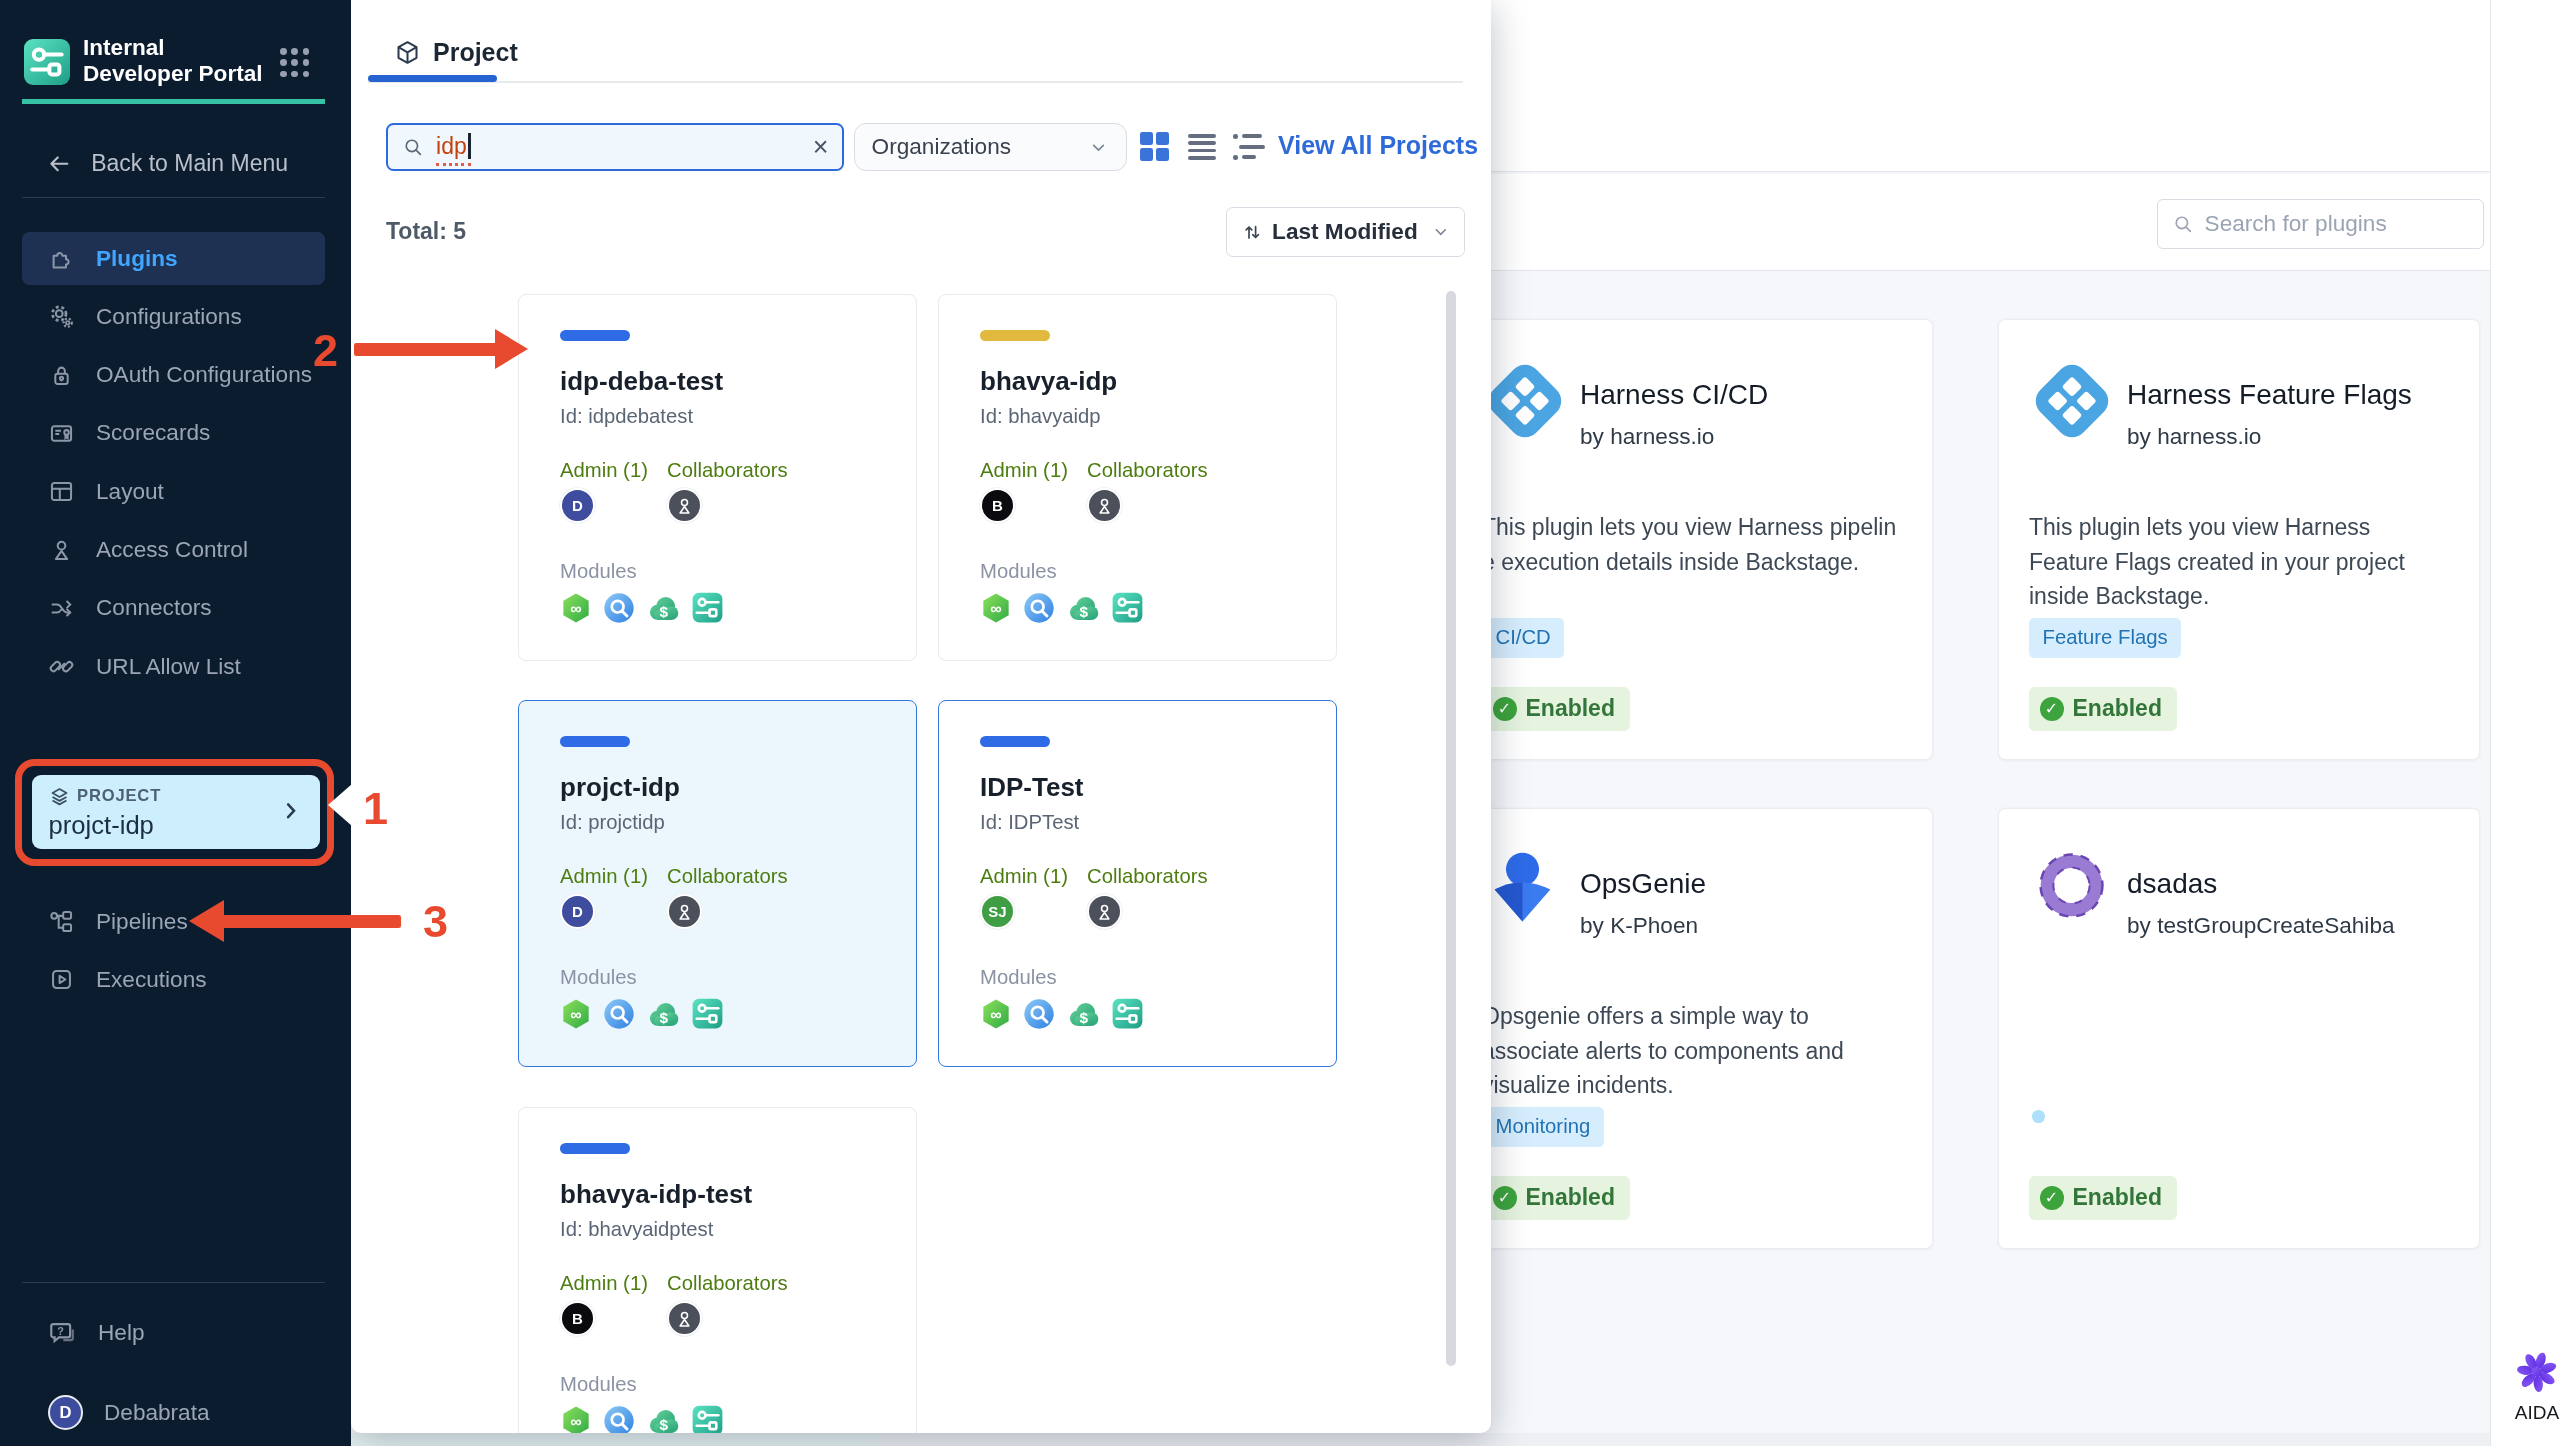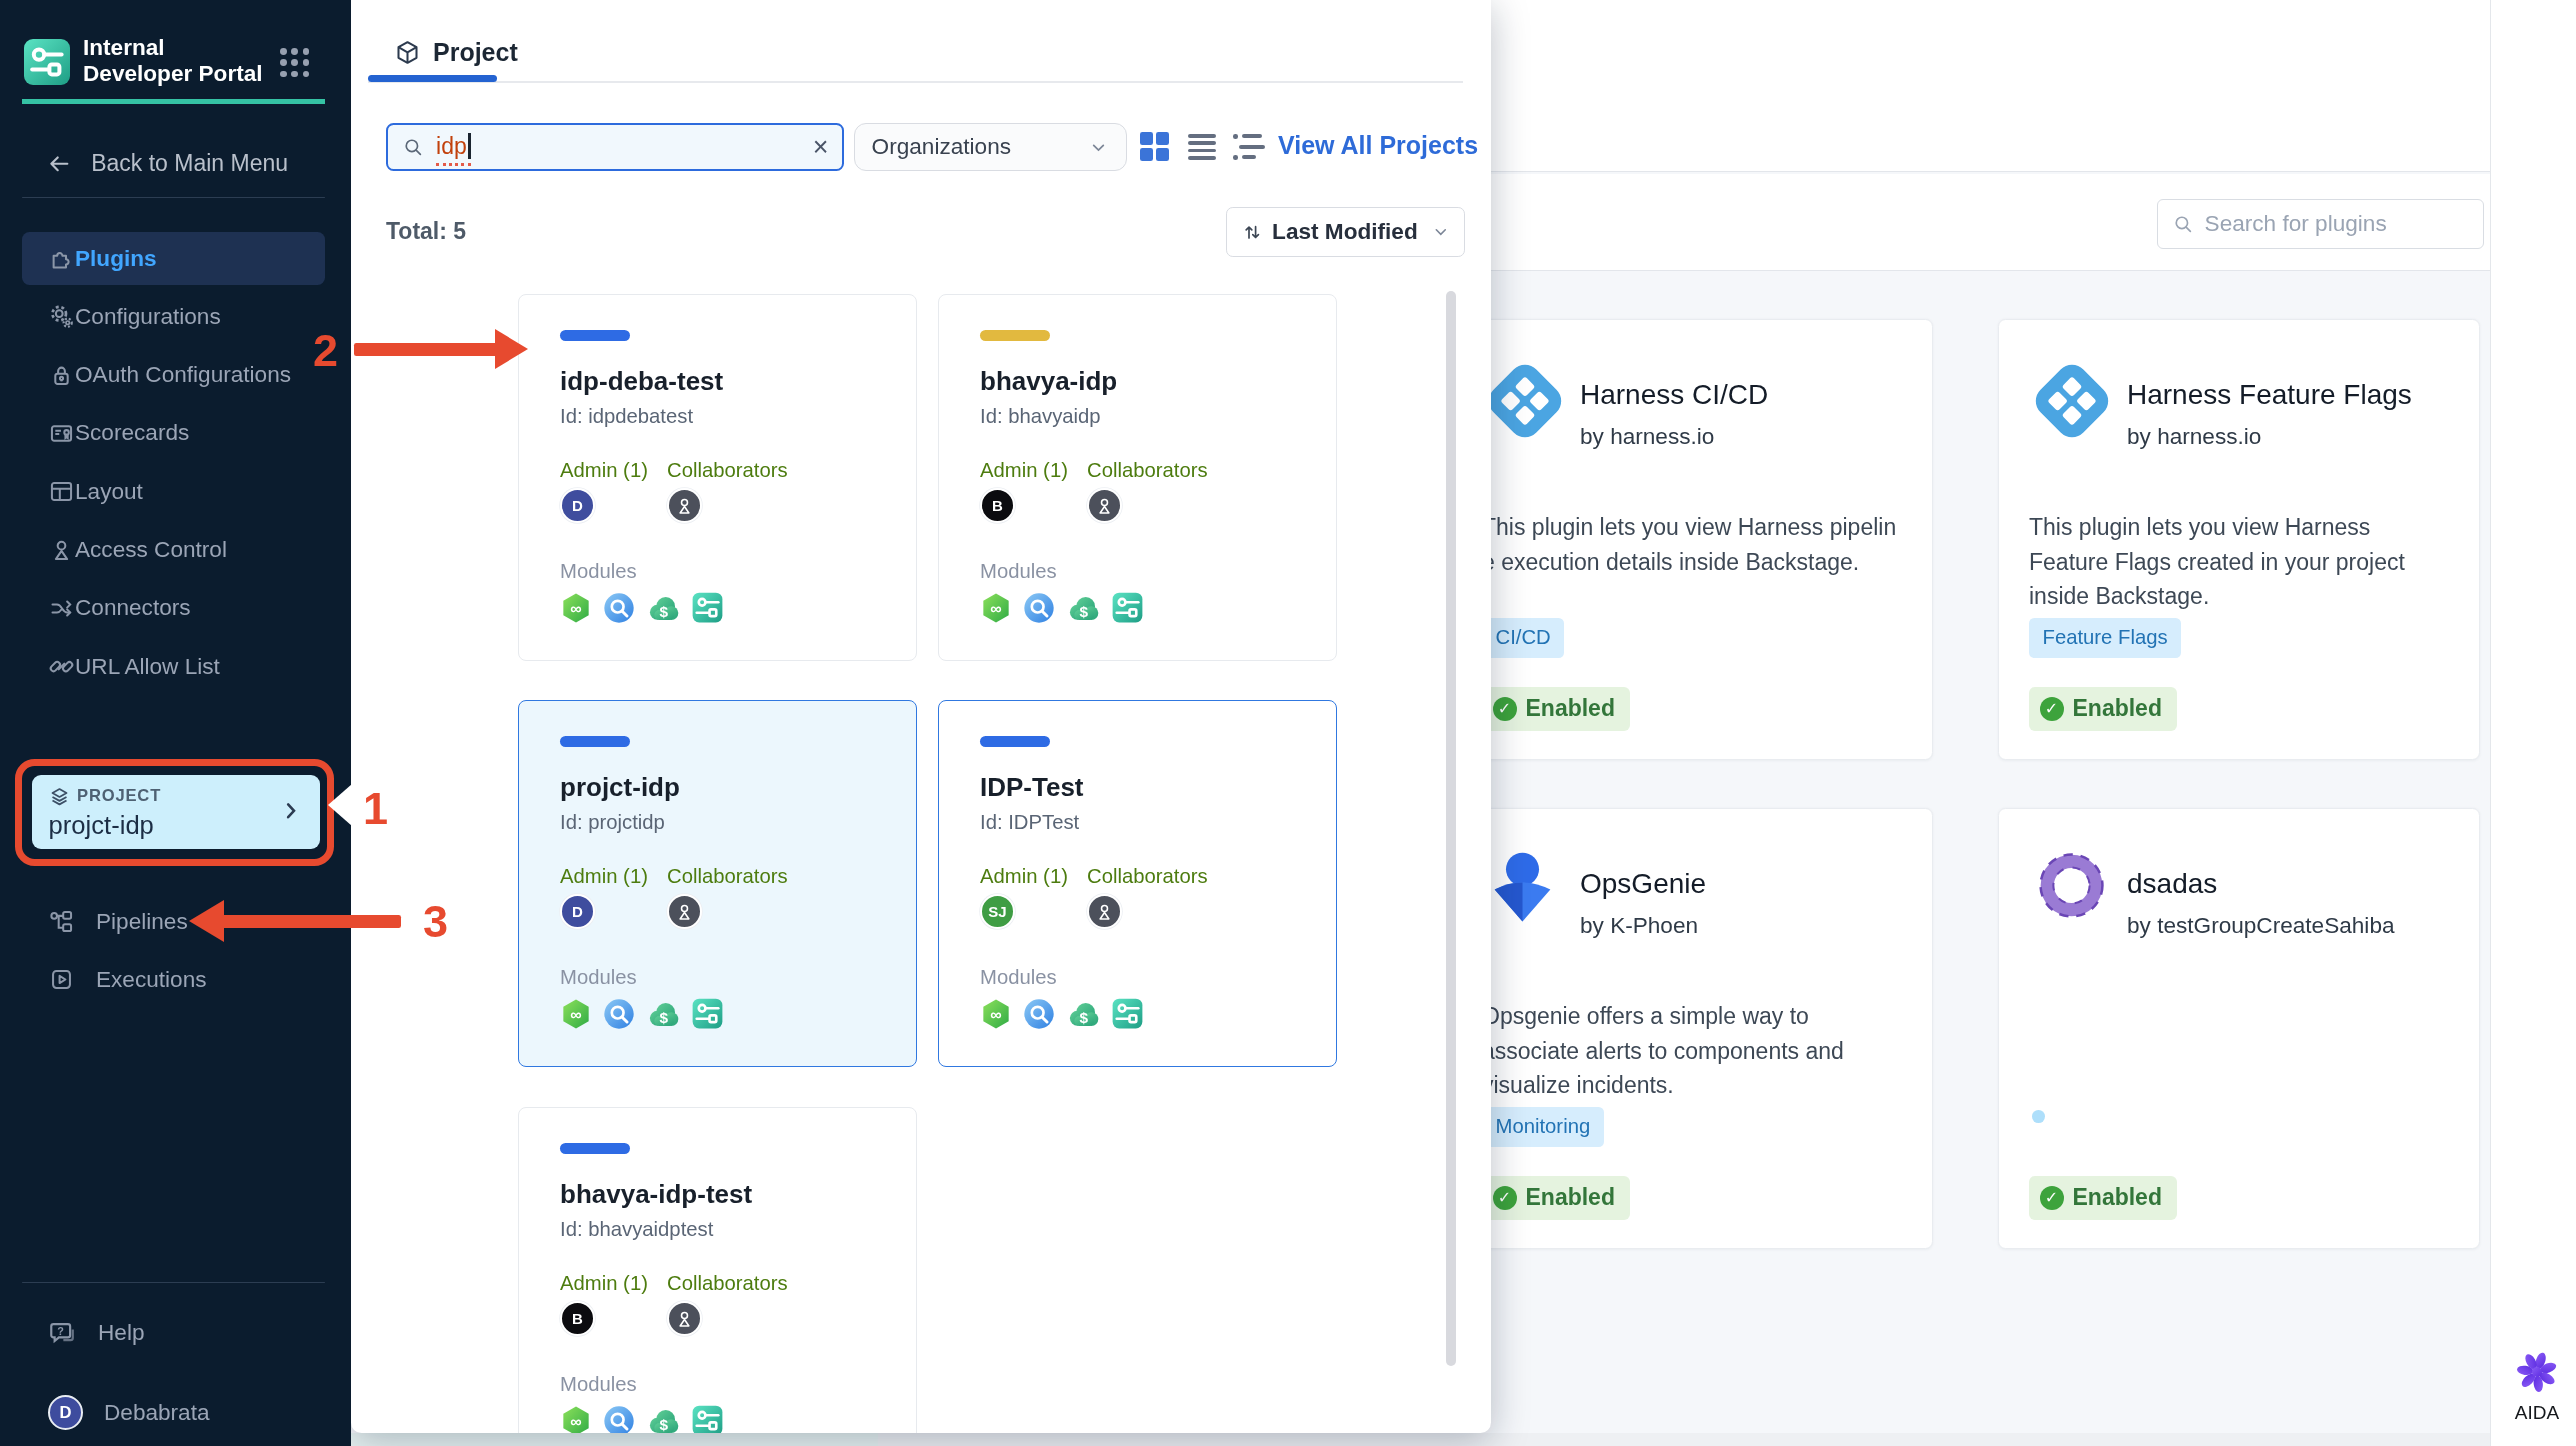--- a/index.html
+++ b/index.html
@@ -82,21 +82,21 @@
   .sidebar{left:0;top:0;width:351px;height:1447px;background:#0b1c2e;z-index:5}
   .sb-logo{position:absolute;left:22px;top:38px;width:50px;height:48px}
   .sb-title{position:absolute;left:83px;top:35px;width:188px;color:#fff;font-size:22.6px;font-weight:bold;line-height:26px}
   .sb-grid9{position:absolute;left:280px;top:48px;display:grid;grid-template-columns:repeat(3,6.8px);grid-template-rows:repeat(3,6.8px);gap:4.5px}
   .sb-grid9 span{background:#97a0b0;border-radius:50%}
   .sb-teal{position:absolute;left:22px;top:99px;width:303px;height:4.5px;background:#35c2a4}
   .sb-back{position:absolute;left:22px;top:140px;width:303px;height:47px;display:flex;align-items:center;gap:19.6px;
     padding-left:24px;color:#b9c0cb;font-size:23px}
   .sb-rule{position:absolute;left:22px;width:303px;border-top:1.5px solid #2c3d52;border-radius:2.3px}
   .sb-menu{position:absolute;left:22px;top:232px;width:303px}
-  .sb-item{height:53px;margin-bottom:5.3px;display:flex;align-items:center;padding-left:26px;
+  .sb-item{height:53px;margin-bottom:5.3px;display:flex;align-items:center;gap:21px;padding-left:26px;
     color:#9ba5b6;font-size:22.6px;border-radius:7.5px}
   .sb-item .ic{color:#8b96a8;display:flex}
   .sb-item.active{background:#1e3152}
   .sb-item.active span{color:#41a6ff;font-weight:bold}
   .pj-ring{position:absolute;left:15px;top:759px;width:319px;height:107px;border:7.5px solid #e74a2f;border-radius:19.6px;z-index:21}
   .pj-box{position:absolute;left:32px;top:775px;width:288px;height:74px;background:#cdeffc;border-radius:9px;z-index:6}
   .pj-head{position:absolute;left:16.6px;top:10.5px;display:flex;align-items:center;gap:7.5px;color:#4e6173;
     font-size:16.6px;font-weight:bold;letter-spacing:0.8px}
   .pj-name{position:absolute;left:16.6px;top:36px;font-size:25.6px;color:#1c2e45}
   .pj-chev{position:absolute;right:16.6px;top:22.6px;color:#2c3c52}

